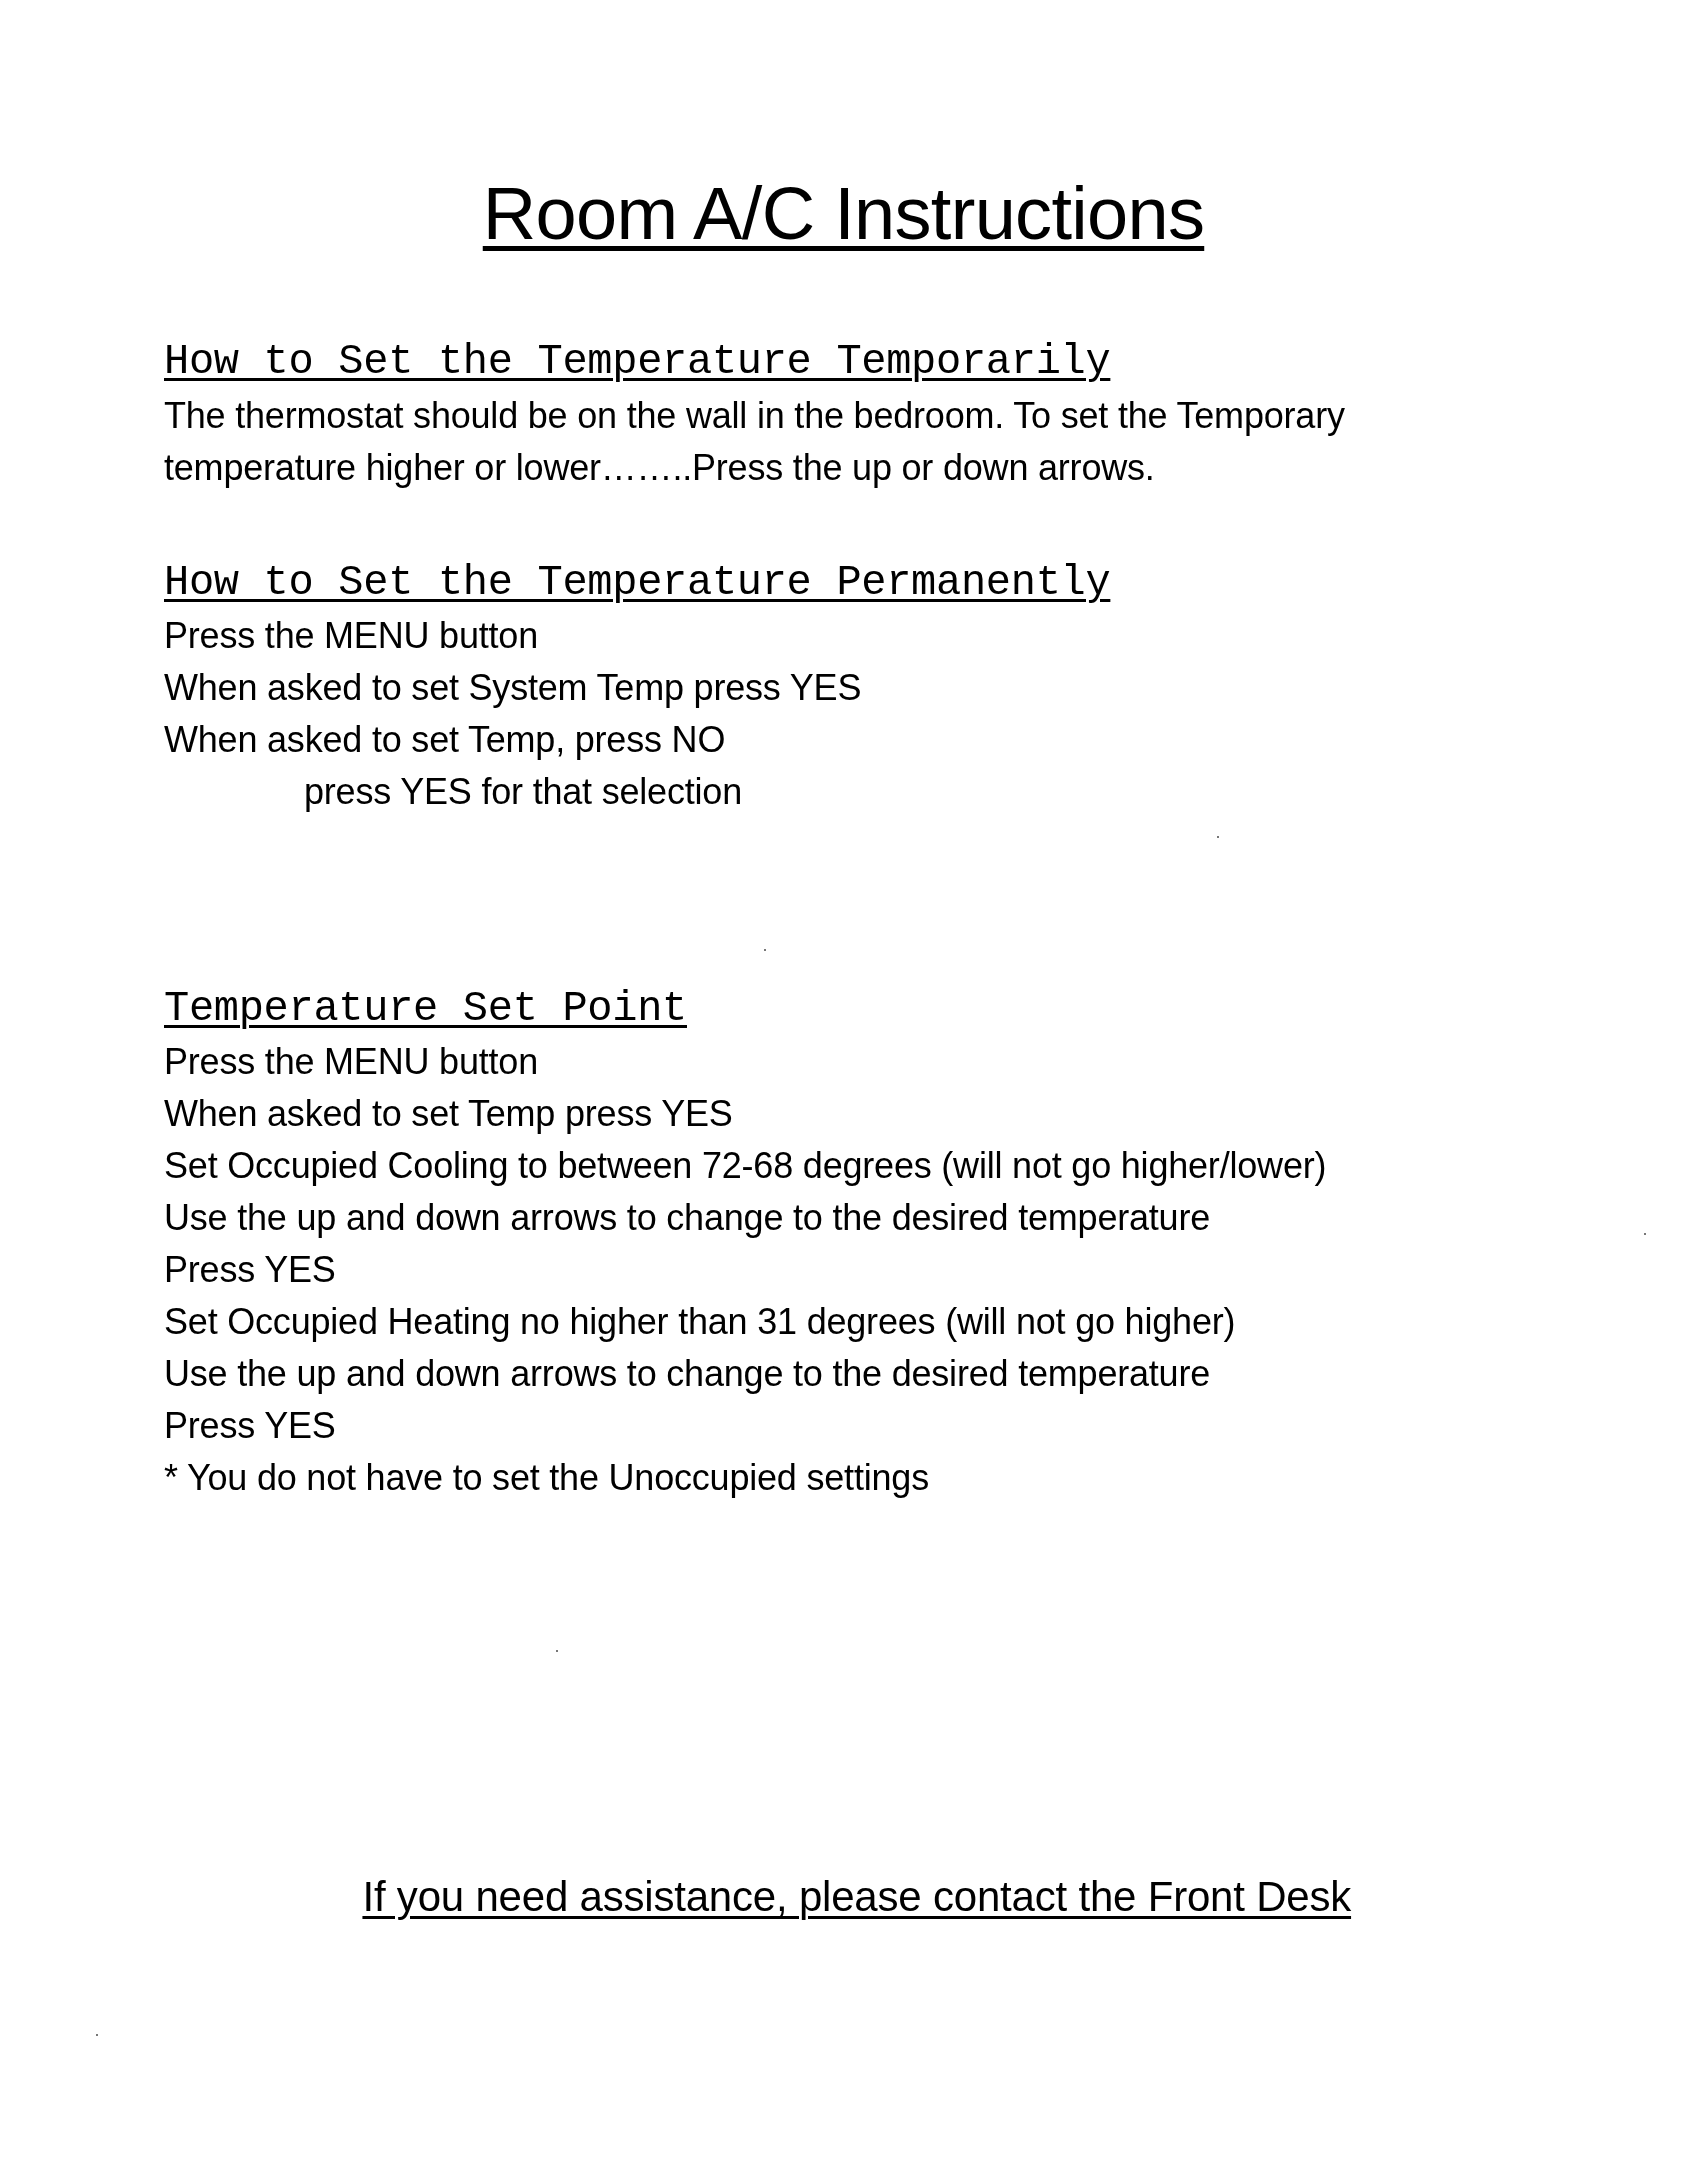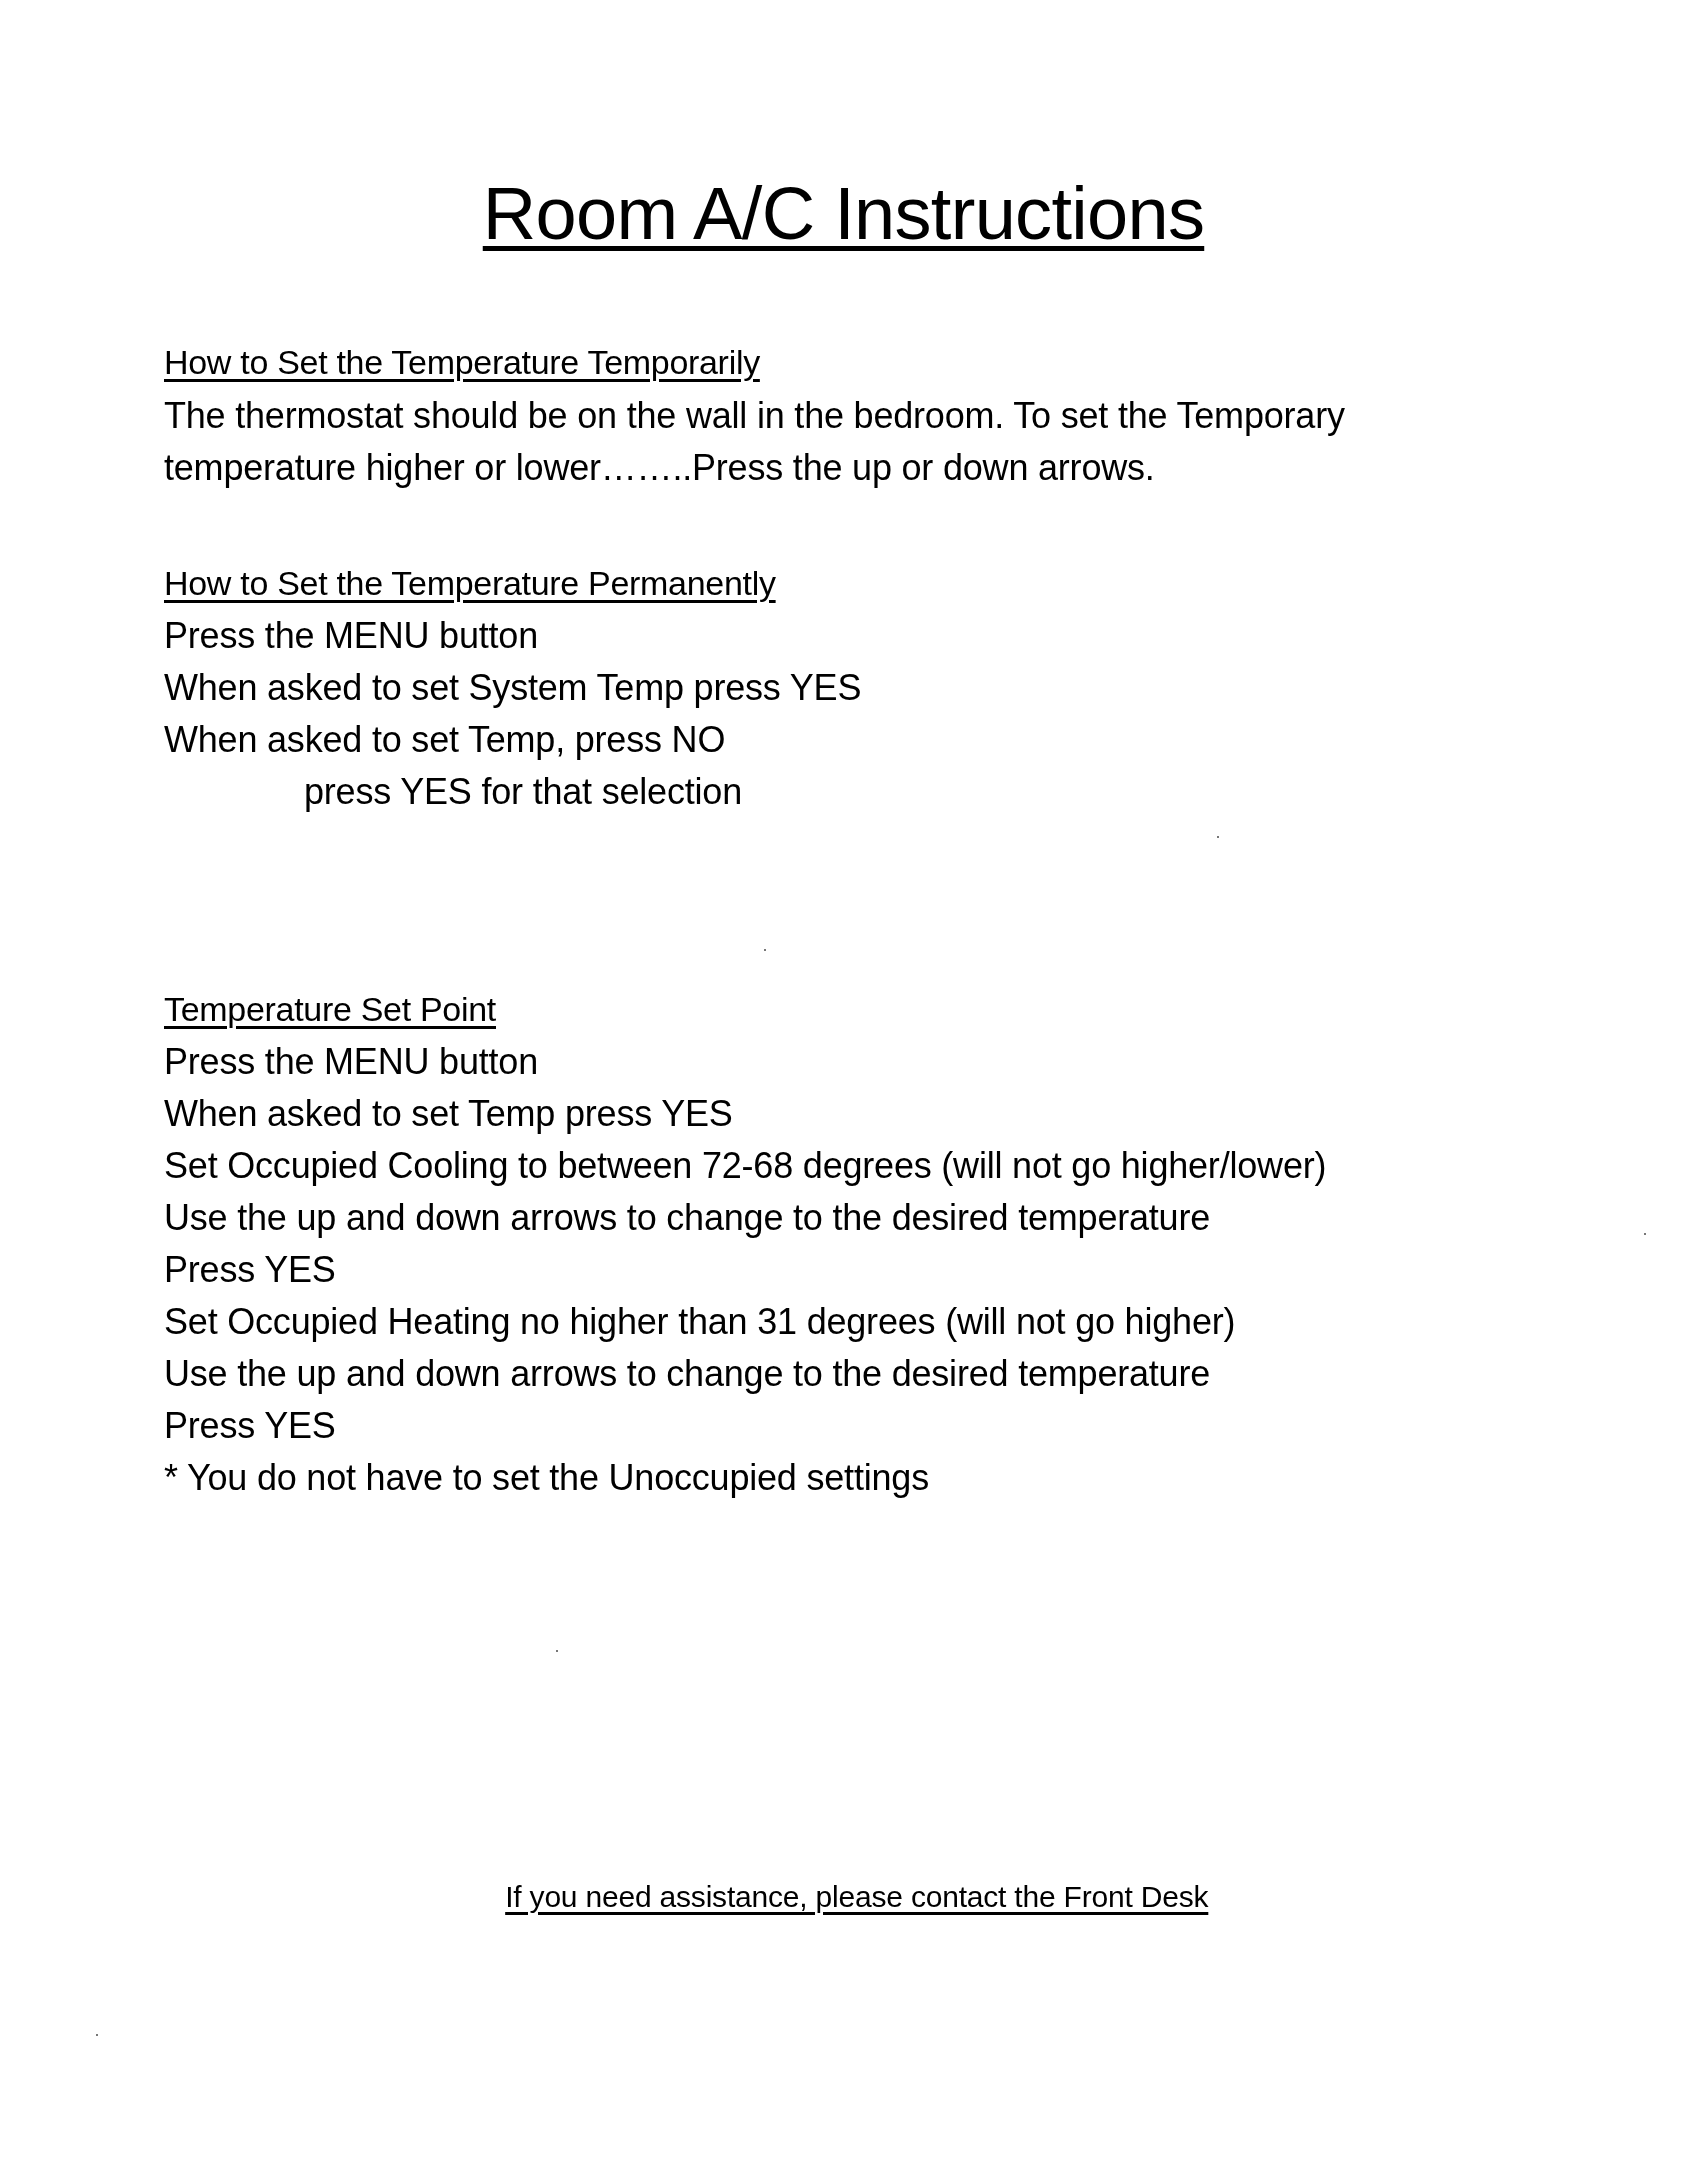--- a/index.html
+++ b/index.html
@@ -37,25 +37,26 @@
       text-decoration: underline;
       text-decoration-thickness: 5.3px;
       text-underline-offset: 6.6px;
     }
     .section {
       position: absolute;
       left: 164px;
       width: 1422px;
     }
     .section-heading {
-      font-size: 34px;
+      font-size: 42px;
       line-height: 53px;
       margin: 0;
       font-weight: normal;
       letter-spacing: -0.3px;
+      font-family: Liberation Mono, monospace;
     }
     .section-heading span {
       text-decoration: underline;
       text-decoration-thickness: 3.3px;
       text-underline-offset: 5.3px;
     }
     .line {
       font-size: 36px;
       line-height: 52px;
       margin: 0;
@@ -68,21 +69,21 @@
     #sec1 { top: 320px; }
     #sec1 .section-heading { margin-bottom: 1.3px; }
     #sec2 { top: 541px; }
     #sec3 { top: 967px; }
     .footer {
       position: absolute;
       left: 0;
       width: 1687px;
       top: 1854px;
       text-align: center;
-      font-size: 30px;
+      font-size: 42px;
       line-height: 53px;
       margin: 0;
       padding-left: 26.5px;
       box-sizing: border-box;
       letter-spacing: -0.2px;
     }
     .footer span {
       text-decoration: underline;
       text-decoration-thickness: 3.3px;
       text-underline-offset: 5.3px;

